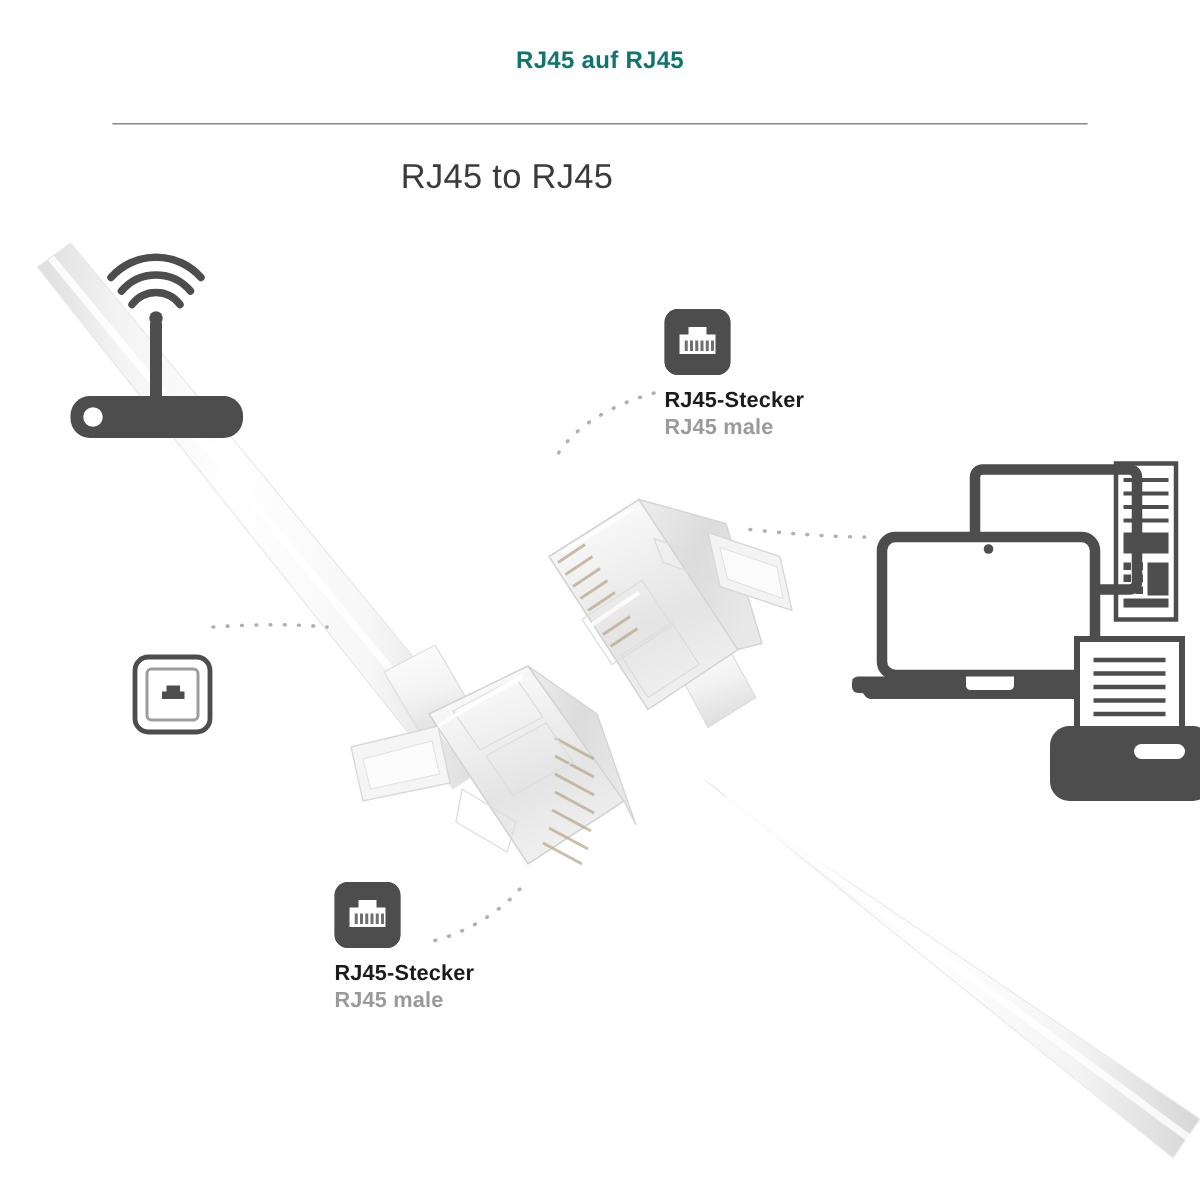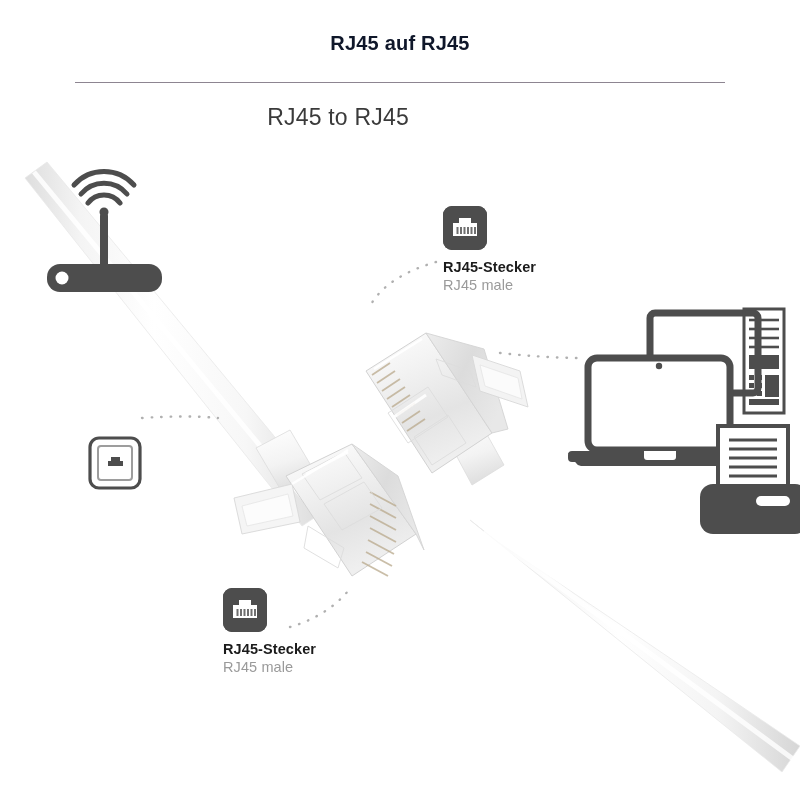--- a/index.html
+++ b/index.html
@@ -21,23 +21,23 @@
     position: absolute;
     top: 0; left: 0;
     width: 800px;
     height: 150px;
   }
   #title-de {
     position: absolute;
     top: 32px; left: 0;
     width: 800px;
     text-align: center;
-    font-size: 20px;
+    font-size: 16px;
     font-weight: bold;
-    color: #0f172a;
+    color: #0f766e;
     letter-spacing: 0.2px;
   }
   #header-rule {
     position: absolute;
     top: 82px; left: 75px;
     width: 650px;
     height: 1px;
     background: #8d8591;
   }
   #title-en {
@@ -82,21 +82,21 @@
     margin-top: 9px;
     font-size: 14.5px;
     font-weight: bold;
     color: #1b1b1b;
     white-space: nowrap;
     letter-spacing: 0.1px;
   }
   .callout .lbl-en {
     margin-top: 2px;
     font-size: 14.5px;
-    font-weight: normal;
+    font-weight: bold;
     color: #9a9a9a;
     white-space: nowrap;
     letter-spacing: 0.1px;
   }
   #callout-top  { top: 56px;  left: 443px; }
   #callout-bot  { top: 438px; left: 223px; }
 </style>
 </head>
 <body>
 

